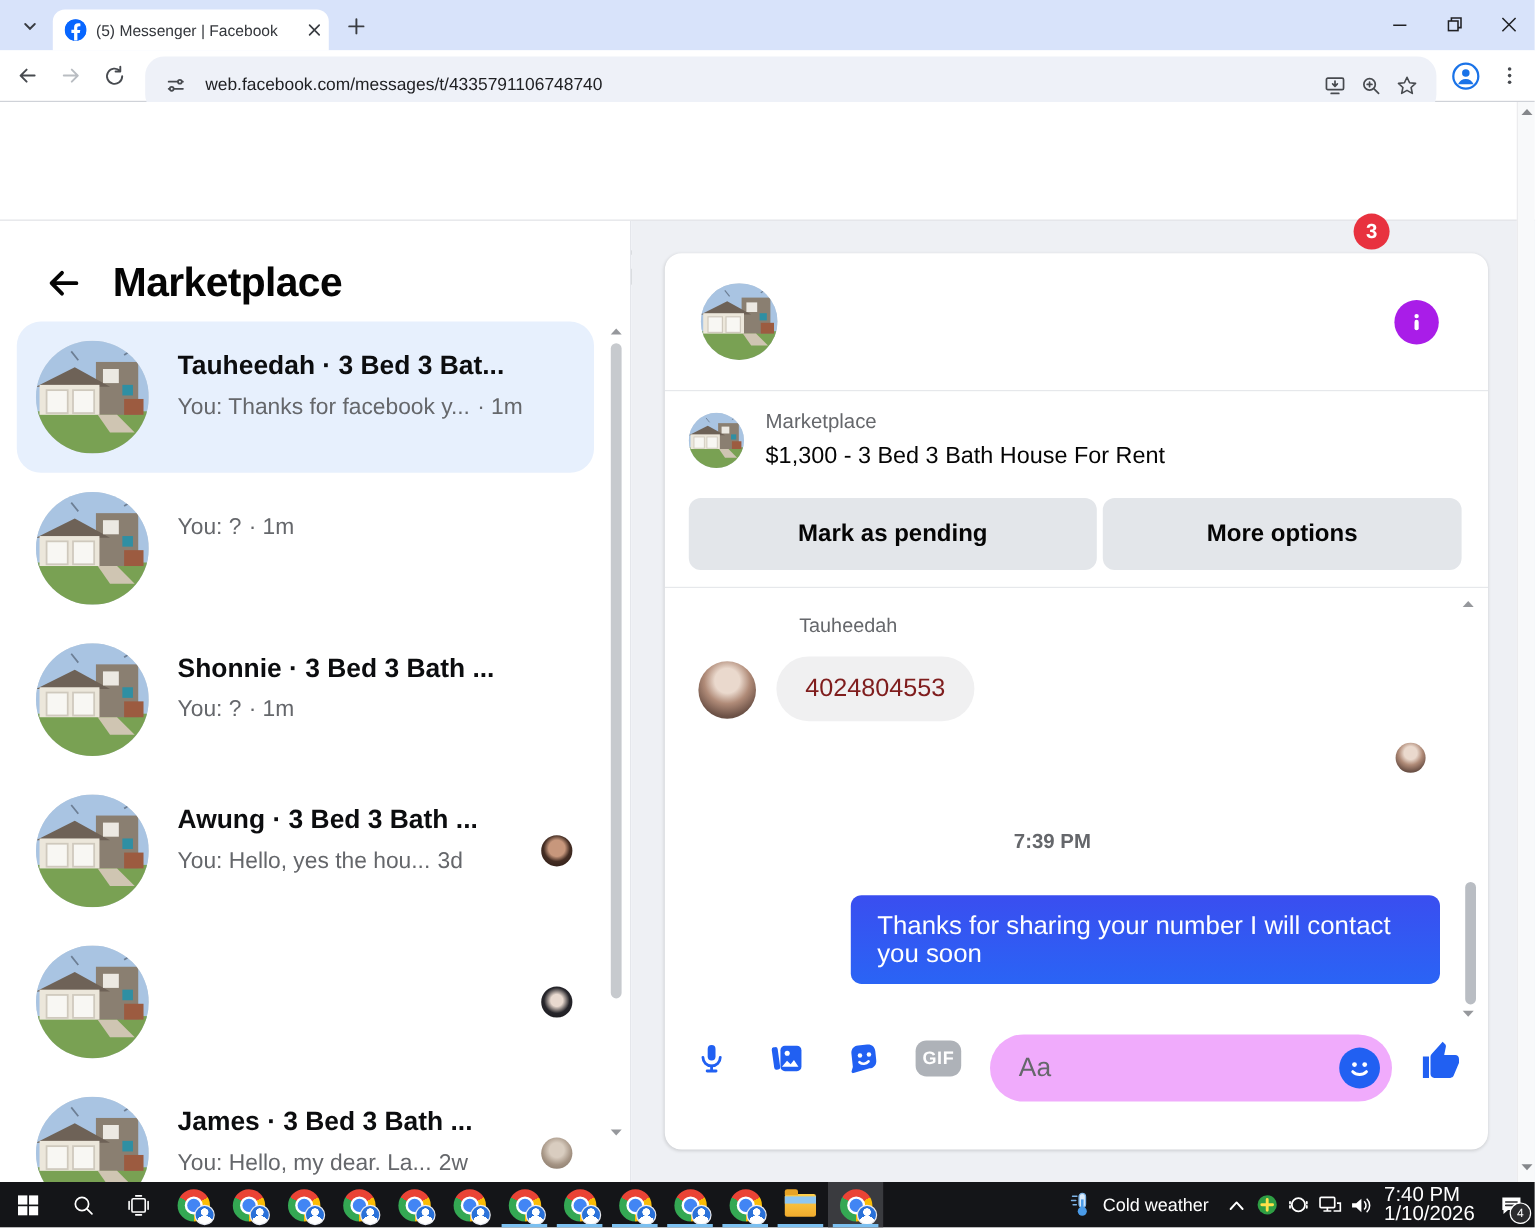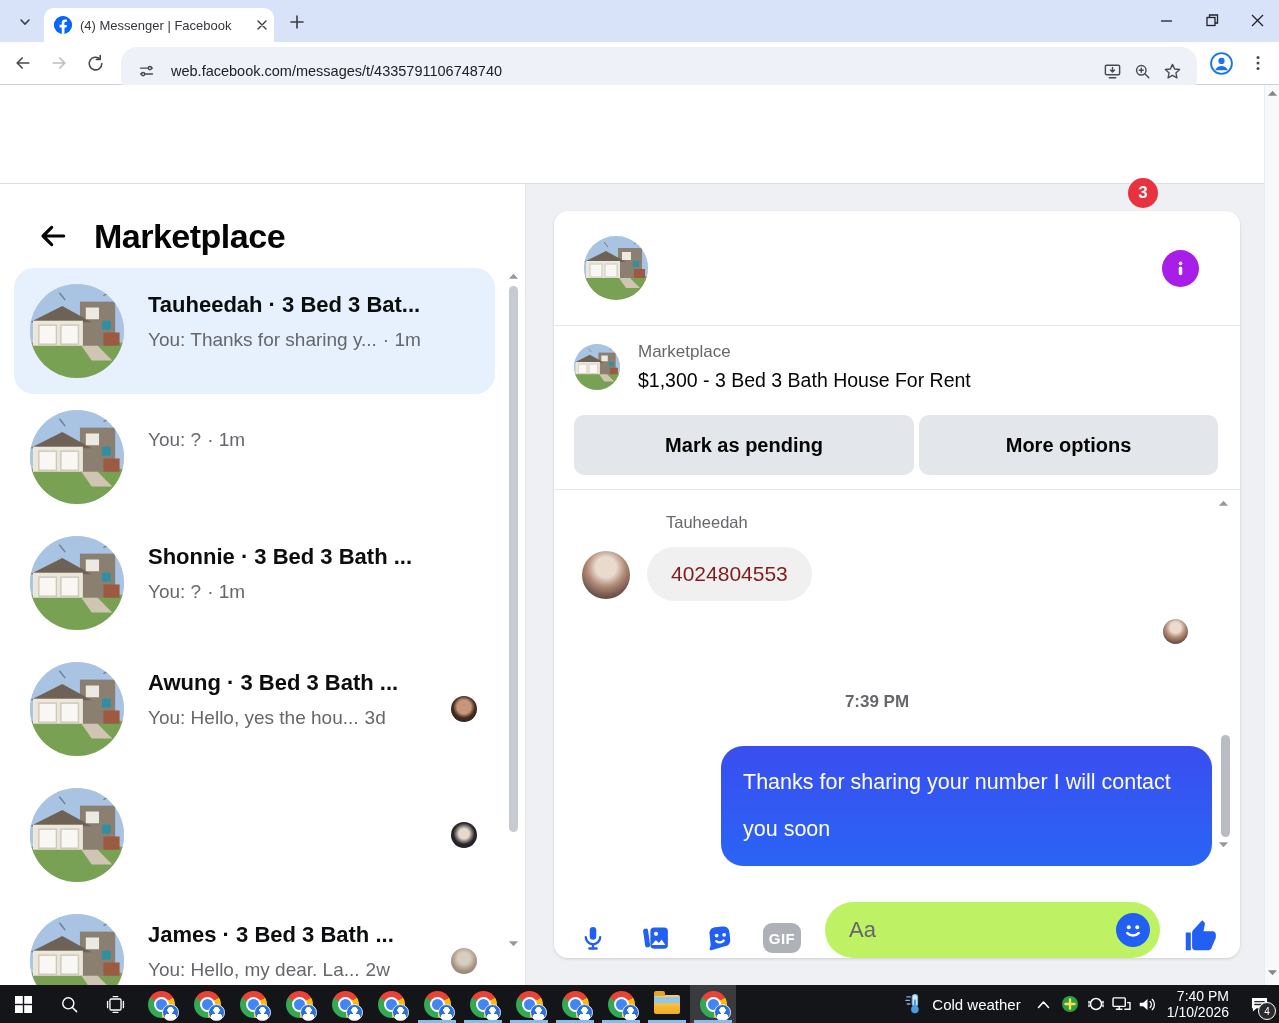--- a/index.html
+++ b/index.html
@@ -84,36 +84,36 @@
   
   #messages{position:absolute;top:278px;left:0;right:0;height:373px}
   #msg-sender{position:absolute;left:112px;top:24px;font-size:16.5px;color:#65676b}
   #msg-in-avatar{position:absolute;left:28px;top:62px;width:48px;height:48px;border-radius:50%;
       background:radial-gradient(circle at 50% 34%,#ead9cd 0 26%,#b08b78 48%,#6e5348 74%,#4a3a32 100%)}
   #msg-in-bubble{position:absolute;left:93px;top:58px;height:54px;border-radius:27px;background:#f0f0f1;
       display:flex;align-items:center;padding:0 24px;font-size:21px;color:#7f1d1d}
   #seen-avatar{position:absolute;right:52px;top:130px;width:25px;height:25px;border-radius:50%;
       background:radial-gradient(circle at 50% 34%,#ead9cd 0 26%,#b08b78 48%,#6e5348 74%,#4a3a32 100%)}
   #msg-time{position:absolute;left:0;right:40px;top:203px;text-align:center;font-size:17px;font-weight:600;color:#65676b}
-  #msg-out-bubble{position:absolute;right:28px;top:257px;width:447px;border-radius:22px;
+  #msg-out-bubble{position:absolute;right:40px;top:257px;width:447px;border-radius:9px;
       background:linear-gradient(180deg,var(--bubble-top),var(--bubble-bottom));
-      color:#fff;font-size:21.5px;line-height:47px;padding:13px 22px;box-sizing:content-box}
+      color:#fff;font-size:21.5px;line-height:24px;padding:13px 22px;box-sizing:content-box}
   #msg-scroll-up{position:absolute;right:11px;top:10px}
   #msg-thumb{position:absolute;right:10px;top:246px;width:9px;height:102px;border-radius:5px;background:#b9bdc3}
   #msg-scroll-down{position:absolute;right:11px;top:352px}
   
-  #composer{position:absolute;left:0;right:0;bottom:0;height:96px;display:flex;align-items:flex-end}
+  #composer{position:absolute;left:0;right:0;bottom:0;height:96px;display:flex;align-items:flex-start}
   .comp-icon{width:40px;height:40px;display:flex;align-items:center;justify-content:center;flex:0 0 auto}
   #mic-icon{margin-left:19px}
   #photo-icon{margin-left:23px}
   #sticker-icon{margin-left:24px}
   #gif-icon{margin-left:22px}
   #gif-badge{background:#aeb2b8;color:#fff;border-radius:9px;width:38px;height:30px;
              display:flex;align-items:center;justify-content:center;font-size:15px;font-weight:800;letter-spacing:.5px}
-  #msg-input{margin-left:23px;width:335px;height:56px;border-radius:28px;background:#bef264;
+  #msg-input{margin-left:23px;width:335px;height:56px;border-radius:28px;background:#f0abfc;
              display:flex;align-items:center;padding:0 10px 0 24px;box-sizing:border-box}
   #input-placeholder{flex:1;font-size:22px;color:#65676b}
   #emoji-btn{width:34px;height:34px;border-radius:50%;background:var(--accent-blue);
              display:flex;align-items:center;justify-content:center}
   #like-btn{margin-left:18px;width:44px;height:44px;display:flex;align-items:center;justify-content:center}
   
   #page-scroll{position:absolute;top:85px;right:0;width:14px;bottom:38px;background:#f8f9fa;border-left:1px solid #ececee}
   #page-scroll .scroll-arrow{margin:4px auto}
   #page-scroll-down{position:absolute;bottom:4px;left:0;right:0;display:flex;justify-content:center}
   
@@ -129,42 +129,42 @@
      background:radial-gradient(circle at 50% 34%,#fff 0 3px,transparent 3.4px),
                 radial-gradient(ellipse 6px 4px at 50% 82%,#fff 0 100%,transparent 0),#2a71d9;
      border:1px solid #e8eaef}
   .folder-icon{width:26px;height:19px;border-radius:2px;background:linear-gradient(#ffd04a,#f0ab2d);position:relative}
   .folder-icon::before{content:"";position:absolute;top:-4px;left:0;width:11px;height:5px;border-radius:2px 2px 0 0;background:#e8a426}
   .folder-icon::after{content:"";position:absolute;top:2px;left:0;right:0;height:6px;background:#8fc7f2}
   #tray{margin-left:auto;display:flex;align-items:center;height:38px}
   #weather{display:flex;align-items:center;gap:9px;padding:0 10px}
   #weather-label{color:#fff;font-size:15px}
   .tray-icon{width:26px;height:38px;display:flex;align-items:center;justify-content:center;flex:0 0 auto}
-  #clock{color:#fff;font-size:14px;text-align:right;line-height:16px;padding:0 10px 0 6px}
+  #clock{color:#fff;font-size:17px;text-align:left;line-height:16px;padding:0 10px 0 6px}
   #notif-center{position:relative;width:40px;height:38px;display:flex;align-items:center;justify-content:center}
   #notif-count{position:absolute;right:3px;bottom:3px;width:16px;height:16px;border-radius:50%;background:#2b2b2e;
      border:1.5px solid #fff;color:#fff;font-size:10px;display:flex;align-items:center;justify-content:center}
 </style>
 </head>
 <body>
 
 <div id="tabstrip">
   <div id="tabsearch">
     <svg width="12" height="12" viewBox="0 0 12 12">
         <path d="M2 4l4 4 4-4" fill="none" stroke="#3a3d42" stroke-width="1.6" stroke-linecap="round"></path>
       </svg>
   </div>
   <div id="tab">
     <span class="favicon">
       <svg width="18" height="18" viewBox="0 0 36 36">
           <circle cx="18" cy="18" r="18" fill="#0866ff"></circle>
           <path d="M25 23l.8-5.2h-5V14.4c0-1.4.7-2.8 2.9-2.8H26V7.2S24 6.8 22.1 6.8c-4 0-6.6 2.4-6.6 6.8v4H11V23h4.5v13h5.5V23z" fill="#fff"></path>
         </svg>
     </span>
-    <span id="tab-title">(4) Messenger | Facebook</span>
+    <span id="tab-title">(5) Messenger | Facebook</span>
     <svg width="12" height="12" viewBox="0 0 12 12">
         <path d="M2 2l8 8M10 2l-8 8" stroke="#3a3d42" stroke-width="1.4" stroke-linecap="round"></path>
       </svg>
   </div>
   <div id="newtab">
     <svg width="14" height="14" viewBox="0 0 14 14">
         <path d="M7 1v12M1 7h12" stroke="#3a3d42" stroke-width="1.6" stroke-linecap="round"></path>
       </svg>
   </div>
   <div class="wctl" style="left:1144px">
@@ -333,21 +333,21 @@
               <rect x="49" y="25" width="6" height="6" fill="#2f8fa3"></rect>
               <rect x="2" y="25" width="34" height="17" fill="#ece7db"></rect>
               <rect x="6" y="28" width="12" height="13" fill="#f8f7f3" stroke="#cfc9bd"></rect>
               <rect x="21" y="28" width="12" height="13" fill="#f8f7f3" stroke="#cfc9bd"></rect>
               <rect x="50" y="33" width="11" height="9" fill="#9c5b40"></rect>
               <polygon points="35,42 46,42 56,52 42,52" fill="#cfc5b2"></polygon>
             </svg>
           </div>
           <div class="conv-text">
             <div class="conv-title">Tauheedah · 3 Bed 3 Bat...</div>
-            <div class="conv-meta"><span>You: Thanks for sharing y...</span><span class="time">· 1m</span></div>
+            <div class="conv-meta"><span>You: Thanks for facebook y...</span><span class="time">· 1m</span></div>
           </div>
         </div>
         <div class="conv">
           <div class="conv-avatar">
             <svg viewBox="0 0 64 64" width="100%" height="100%" preserveAspectRatio="none">
               <rect width="64" height="42" fill="#a9c4e2"></rect>
               <path d="M6 10l6-4M50 8l8-5M20 6l4 5" stroke="#6d7f95" stroke-width="1"></path>
               <rect y="40" width="64" height="24" fill="#79a153"></rect>
               <rect x="34" y="12" width="24" height="30" fill="#8a7f71"></rect>
               <polygon points="0,26 22,15 42,26" fill="#6e6257"></polygon>

